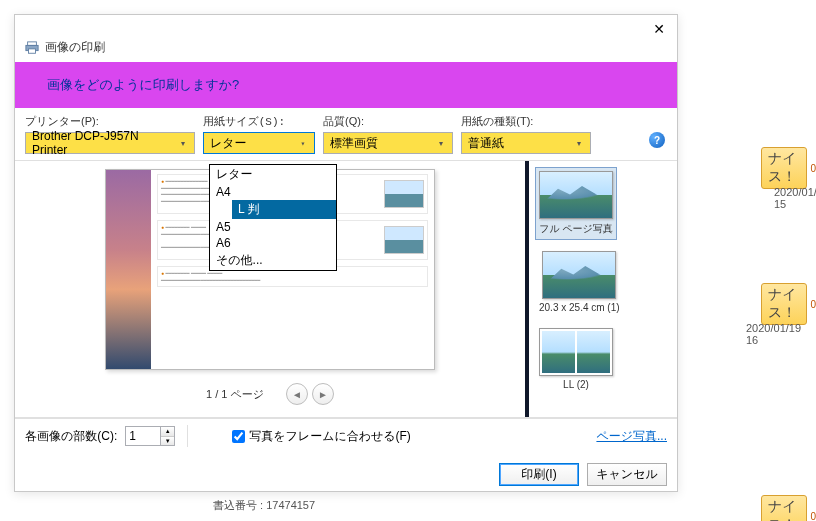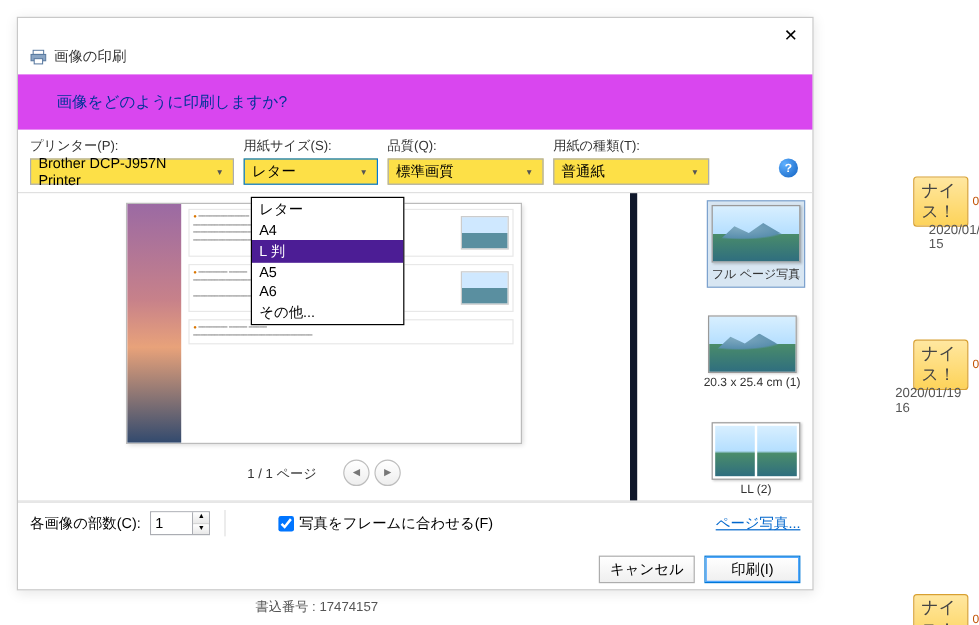--- a/index.html
+++ b/index.html
@@ -103,22 +103,23 @@
     border: 1px solid #000;
     background: #fff;
     z-index: 5;
   }
   .dropdown-list div {
     padding: 1px 6px;
     font-size: 12px;
     cursor: pointer;
   }
   .dropdown-list .sel {
-    background: #4c1d95;
+    background: #0369a1;
     color: #fff;
+    margin-left: 22px;
   }
   .main-area {
     display: flex;
     height: 258px;
     border-top: 1px solid #e0e0e0;
     border-bottom: 1px solid #e0e0e0;
     margin-top: 6px;
   }
   .preview-col {
     flex: 1;
@@ -182,27 +183,27 @@
     background: linear-gradient(#fff, #eee);
     display: flex;
     align-items: center;
     justify-content: center;
     cursor: pointer;
     font-size: 10px;
     color: #777;
   }
   .layouts-col {
     width: 152px;
-    border-left: 6px solid #0f172a;
+    border-left: 4px solid #0f172a;
     overflow-y: auto;
     padding: 6px 6px;
     display: flex;
     flex-direction: column;
-    gap: 19px;
-    align-items: flex-end;
+    gap: 7px;
+    align-items: flex-start;
   }
   .layout-item {
     display: flex;
     flex-direction: column;
     align-items: center;
     gap: 3px;
     padding: 4px;
     cursor: pointer;
   }
   .layout-item.sel { background: #d8e6f2; border: 1px solid #7da2ce; padding: 3px; }
@@ -371,21 +372,21 @@
   <div class="question-band">画像をどのように印刷しますか?</div>
 
   <div class="combo-row">
     <div class="combo-group" style="width:170px;">
       <span class="combo-label">プリンター(P):</span>
       <div class="combo">
         <span>Brother DCP-J957N Printer</span>
         <span class="arrow">▾</span>
       </div>
     </div>
-    <div class="combo-group" style="width:112px;">
+    <div class="combo-group" style="width:112px;font-family:Liberation Mono, monospace;">
       <span class="combo-label">用紙サイズ(S):</span>
       <div class="combo hl">
         <span>レター</span>
         <span class="arrow">▾</span>
       </div>
     </div>
     <div class="combo-group" style="width:130px;">
       <span class="combo-label">品質(Q):</span>
       <div class="combo">
         <span>標準画質</span>
@@ -475,16 +476,16 @@
     </span>
     <span class="sep"></span>
     <label class="chk">
       <input type="checkbox" checked="" style="">
       <span>写真をフレームに合わせる(F)</span>
     </label>
     <span class="options-link">ページ写真...</span>
   </div>
 
   <div class="buttons-row">
+    <div class="btn default">印刷(I)</div>
     <div class="btn">キャンセル</div>
-    <div class="btn default">印刷(I)</div>
   </div>
 </div>
 
 </body></html>

